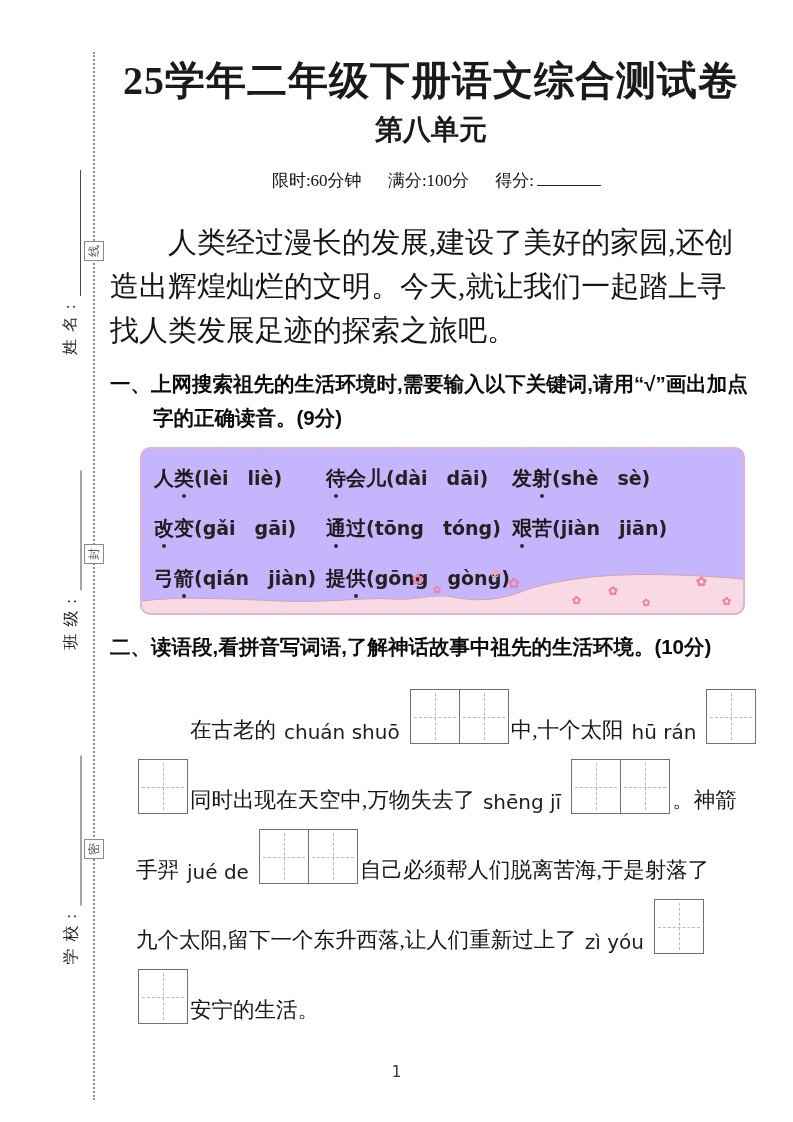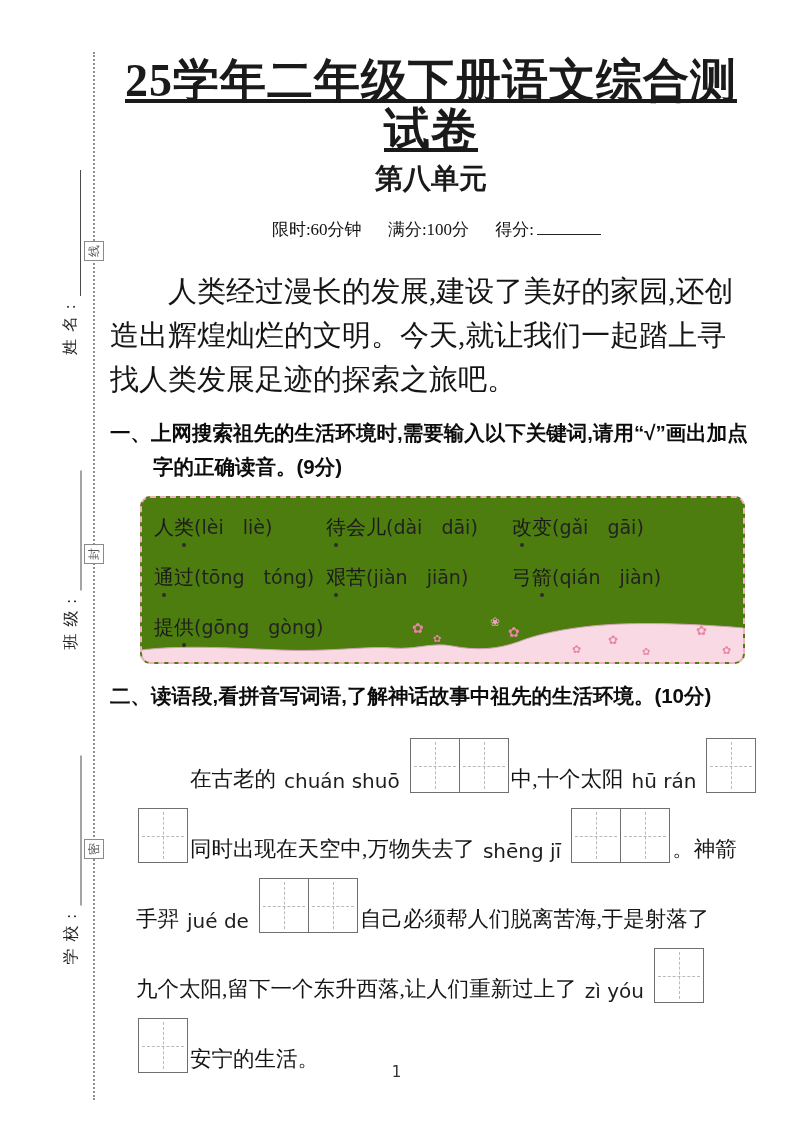--- a/index.html
+++ b/index.html
@@ -29,22 +29,22 @@
   .side-label { letter-spacing:7px; line-height:22px; }
   .side-blank { display:inline-block; border-bottom:1px solid #4a4a4a; height:16px; margin-left:2px; }
   .side-name   { left:-30px; top:244px; width:200px; } .side-name  .side-blank { width:126px; }
   .side-class  { left:-27px; top:541px; width:195px; } .side-class .side-blank { width:120px; }
   .side-school { left:-42px; top:841px; width:225px; } .side-school .side-blank { width:150px; }
 
   
   .main { position:absolute; left:110px; top:0; width:642px; }
 
   .exam-title {
-    margin:56px 0 0; text-align:center; font-size:46px; line-height:49px;
-    font-weight:bold; letter-spacing:1px;text-decoration:underline;
+    margin:56px 0 0; text-align:center; font-size:40px; line-height:49px;
+    font-weight:bold; letter-spacing:1px;
   }
   .unit-subtitle { margin:6px 0 0; text-align:center; font-size:28px; font-weight:bold; }
 
   .meta { margin-top:20px; text-align:center; font-size:17px; color:#111; }
   .meta .meta-item { margin:16px 11px; }
   .score-blank { display:inline-block; width:64px; height:14px; border-bottom:1.5px solid #222; margin-left:-8px; }
 
   .intro p { margin:0; font-size:29px; line-height:44px; text-indent:2em; color:#151515; }
   .intro .p1 { margin-top:28px; }
   .intro .p2 { margin-top:11px; }
@@ -52,21 +52,21 @@
   .q-header {
     margin-top:15px; font-family:"Liberation Sans","DejaVu Sans",sans-serif;
     font-weight:bold; font-size:20.5px; line-height:34px; color:#0c0c0c;
     padding-left:43px; text-indent:-43px;
   }
 
   
   .pinyin-box {
     position:relative; margin:12px 0 0 30px; width:605px; height:168px;
     border:2px dashed #f2b1c3; border-radius:10px; box-sizing:border-box;
-    overflow:hidden; background:#4d7c0f;
+    overflow:hidden; background:#c4b5fd;font-weight:bold;
   }
   .words {
     position:relative; z-index:2; display:grid;
     grid-template-columns:172px 186px auto;
     padding:15px 0 0 12px; row-gap:20px;
   }
   .word-item { white-space:nowrap; line-height:28px; }
   .word-item .cn { font-size:20px; }
   .word-item .py { font-size:19px; font-family:"DejaVu Sans","Liberation Sans",sans-serif; color:#222; }
   .dotted { position:relative; display:inline-block; }
@@ -135,20 +135,21 @@
   <div class="intro">
     <p class="p1">人类经过漫长的发展,建设了美好的家园,还创造出辉煌灿烂的文明。今天,就让我们一起踏上寻找人类发展足迹的探索之旅吧。</p>
   </div>
 
   <div class="q-header">一、上网搜索祖先的生活环境时,需要输入以下关键词,请用“√”画出加点字的正确读音。(9分)</div>
 
   <div class="pinyin-box">
     <div class="words">
         <div class="word-item"><span class="cn">人</span><span class="cn dotted">类</span><span class="py">(lèi　liè)</span></div>
         <div class="word-item"><span class="cn dotted">待</span><span class="cn">会儿</span><span class="py">(dài　dāi)</span></div>
+        <div class="word-item"><span class="cn">发</span><span class="cn dotted">射</span><span class="py">(shè　sè)</span></div>
         <div class="word-item"><span class="cn dotted">改</span><span class="cn">变</span><span class="py">(gǎi　gāi)</span></div>
         <div class="word-item"><span class="cn dotted">通</span><span class="cn">过</span><span class="py">(tōng　tóng)</span></div>
         <div class="word-item"><span class="cn dotted">艰</span><span class="cn">苦</span><span class="py">(jiàn　jiān)</span></div>
         <div class="word-item"><span class="cn">弓</span><span class="cn dotted">箭</span><span class="py">(qián　jiàn)</span></div>
         <div class="word-item"><span class="cn">提</span><span class="cn dotted">供</span><span class="py">(gōng　gòng)</span></div>
       </div>
     <div class="deco">
       <svg viewBox="0 0 605 42" preserveAspectRatio="none" aria-hidden="true">
         <path d="M0,29 C40,24 90,27 140,29 C190,31 225,25 252,27 C276,29 292,21 312,25 C338,30 358,28 378,21 C398,13 424,8 452,5 C492,1 545,2 605,7 L605,42 L0,42 Z" fill="#f9d9e4"></path>
         <path d="M0,29 C40,24 90,27 140,29 C190,31 225,25 252,27 C276,29 292,21 312,25 C338,30 358,28 378,21 C398,13 424,8 452,5 C492,1 545,2 605,7" fill="none" stroke="#cfa4b4" stroke-width="1"></path>

